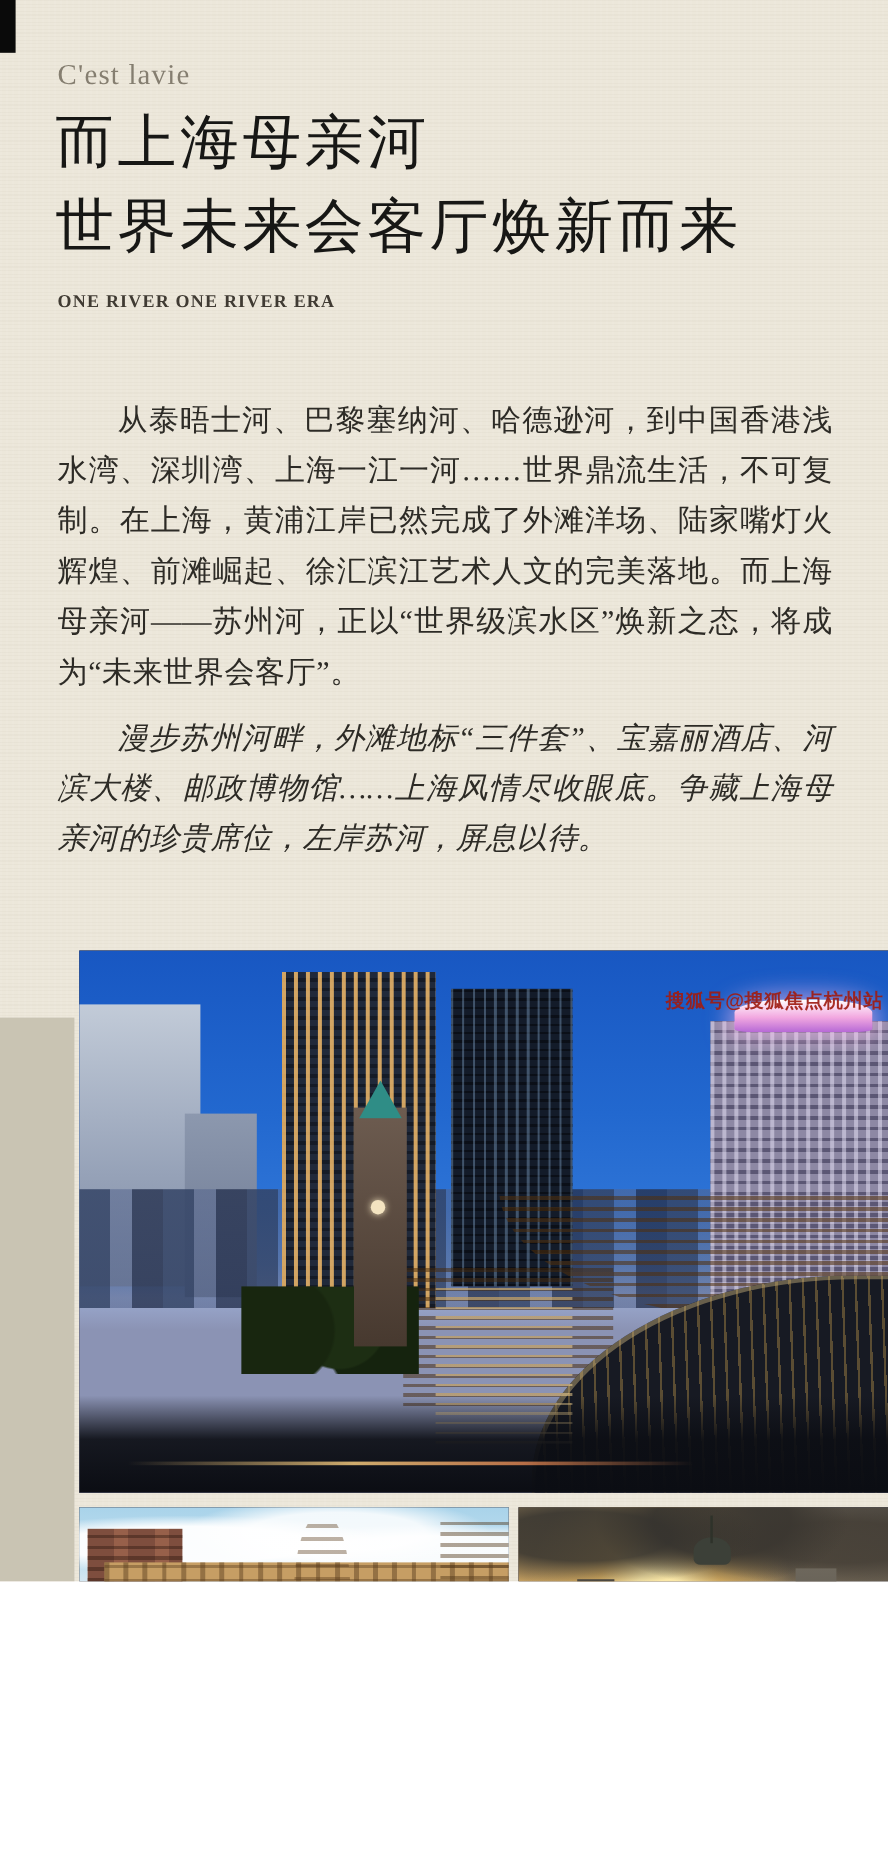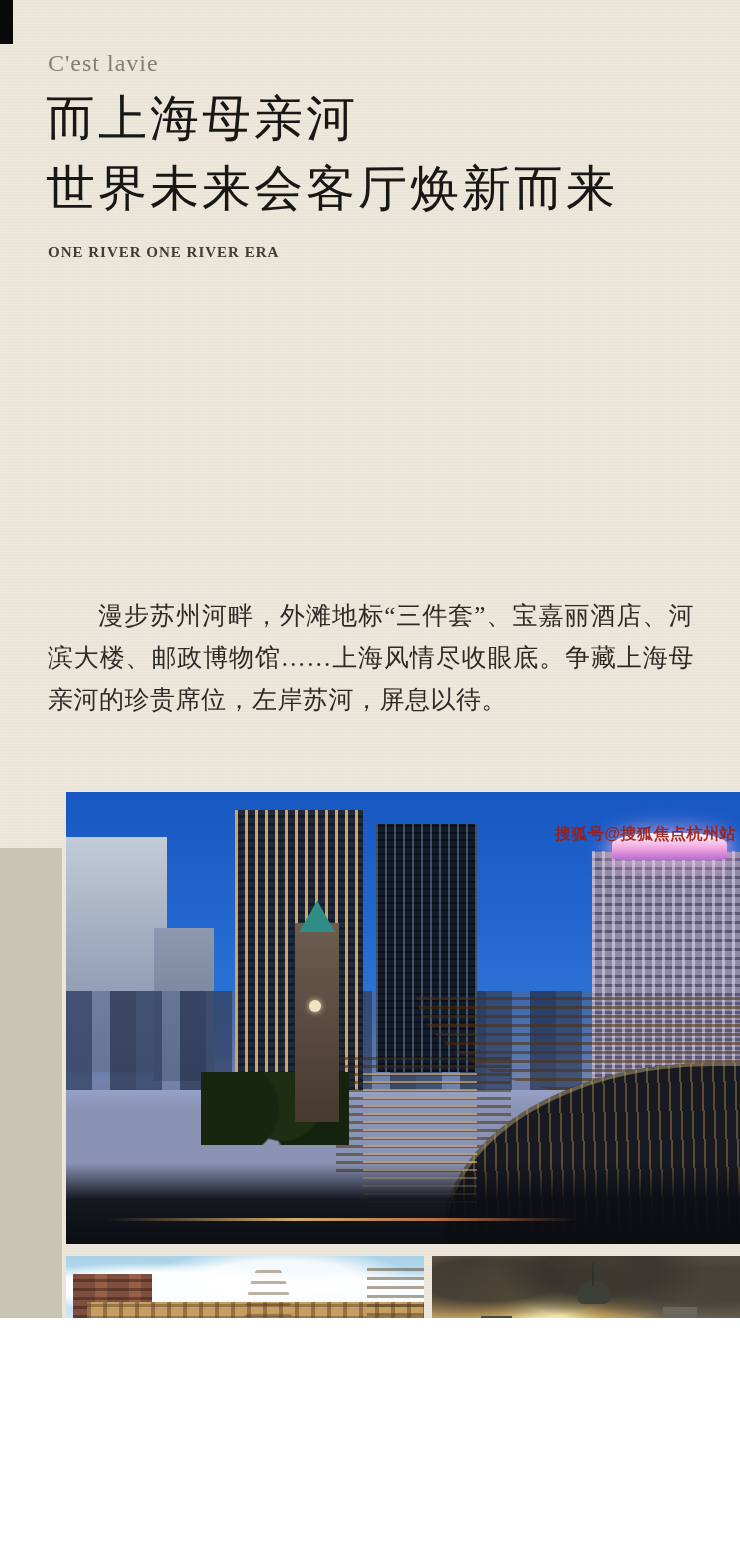--- a/index.html
+++ b/index.html
@@ -17,21 +17,21 @@
   .headline.l1{top:86px;}
   .headline.l2{top:156px;text-align:center;}
   .subline{position:absolute;left:48px;font-size:15px;font-weight:700;color:#403b33;letter-spacing:1px;white-space:nowrap;}
   .subline.l1{top:244px;}
   .subline.l2{top:279px;}
   .para{
     position:absolute;left:48px;width:646px;font-size:25px;line-height:42px;
     color:#2d2b26;text-align:justify;text-indent:2em;letter-spacing:0.5px;
   }
   .para.p1{top:330px;}
-  .para.p2{top:595px;}
+  .para.p2{top:595px;font-style:italic;}
 
   .side-strip{position:absolute;left:0;top:848px;width:62px;height:642px;background:#c9c4b3;}
 
   .photo{position:absolute;overflow:hidden;background:#223;}
   .photo-main{left:66px;top:792px;width:674px;height:452px;}
   .photo-left{left:66px;top:1256px;width:358px;height:230px;}
   .photo-right{left:432px;top:1256px;width:308px;height:230px;}
   .photo *{position:absolute;}
 
   
@@ -162,20 +162,21 @@
 
   <div class="corner-mark"></div>
 
   <div class="script-label">C'est lavie</div>
 
   <div class="headline l1">而上海母亲河</div>
   <div class="headline l2">世界未来会客厅焕新而来</div>
 
   <div class="subline l1">ONE RIVER ONE RIVER ERA</div>
 
+  <div class="para p1">从泰晤士河、巴黎塞纳河、哈德逊河，到中国香港浅水湾、深圳湾、上海一江一河……世界鼎流生活，不可复制。在上海，黄浦江岸已然完成了外滩洋场、陆家嘴灯火辉煌、前滩崛起、徐汇滨江艺术人文的完美落地。而上海母亲河——苏州河，正以“世界级滨水区”焕新之态，将成为“未来世界会客厅”。</div>
   <div class="para p2">漫步苏州河畔，外滩地标“三件套”、宝嘉丽酒店、河滨大楼、邮政博物馆……上海风情尽收眼底。争藏上海母亲河的珍贵席位，左岸苏河，屏息以待。</div>
 
   <div class="side-strip"></div>
 
   <div class="photo photo-main">
     <div class="m-sky"></div>
     <div class="m-haze"></div>
     <div class="m-haze2"></div>
     <div class="m-midline"></div>
     <div class="m-tower1"></div>

